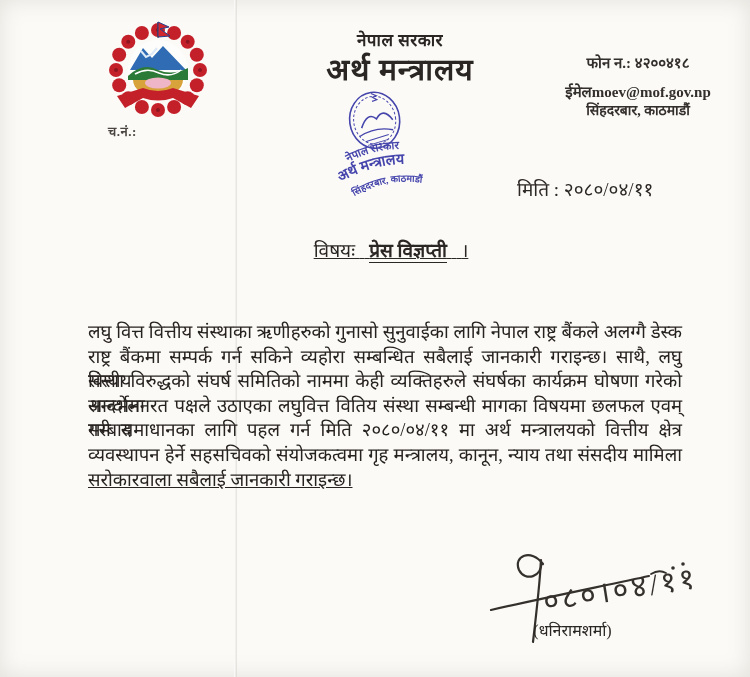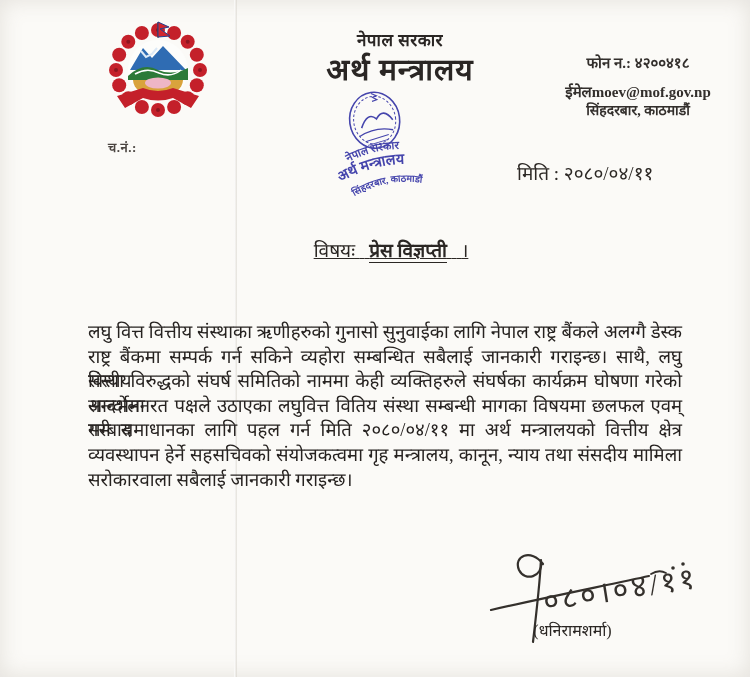--- a/index.html
+++ b/index.html
@@ -12,37 +12,37 @@
   .page{
     position:absolute;inset:0;background:#fbfaf7;
     box-shadow:inset 0 0 22px rgba(120,110,95,.18);
   }
   .fold-line{
     position:absolute;left:234px;top:0;width:3px;height:677px;
     background:linear-gradient(to right,rgba(255,255,255,.95),rgba(190,184,172,.38));
   }
   
   .emblem{position:absolute;left:99px;top:20px;width:118px;height:104px;}
-  .ref-no{position:absolute;left:108px;top:138px;font-size:13px;color:#4a4440;font-weight:bold;letter-spacing:.5px;}
+  .ref-no{position:absolute;left:108px;top:122px;font-size:13px;color:#4a4440;font-weight:bold;letter-spacing:.5px;}
   .gov-title{position:absolute;left:290px;top:28px;width:220px;text-align:center;font-size:17px;font-weight:600;letter-spacing:.5px;}
   .ministry{position:absolute;left:265px;top:48px;width:270px;text-align:center;font-size:30px;font-weight:700;letter-spacing:1px;}
   .stamp{position:absolute;left:320px;top:84px;width:118px;height:118px;opacity:.92;}
   .contact{position:absolute;left:552px;top:54px;width:172px;text-align:center;}
   .contact .c-line{font-size:15px;font-weight:700;line-height:19px;margin-bottom:7px;color:#332f2c;}
   .contact .c-email{margin-top:10px;font-size:15px;font-weight:700;line-height:19px;color:#332f2c;}
   .contact .c-addr{font-size:14px;font-weight:700;line-height:18px;color:#332f2c;}
-  .date-line{position:absolute;left:517px;top:160px;font-size:19px;color:#2c2825;}
+  .date-line{position:absolute;left:517px;top:176px;font-size:19px;color:#2c2825;}
   
   .subject{position:absolute;left:16px;top:237px;width:750px;text-align:center;font-size:19px;color:#2b2724;text-decoration:underline;}
   .subject .subj-title{font-weight:700;border-bottom:1.6px solid #2b2724;padding-bottom:1px;}
   
   .letter-body{position:absolute;left:88px;top:320px;width:594px;font-size:18.5px;color:#262220;}
   .letter-body .b-line{height:24.6px;line-height:24.6px;white-space:nowrap;}
   .letter-body .b-just{text-align:justify;text-align-last:justify;white-space:normal;overflow:visible;}
-  .letter-body .b-last{text-align:left;}
+  .letter-body .b-last{text-align:left;text-decoration:underline;}
   
   .sig-art{position:absolute;left:483px;top:546px;width:248px;height:102px;}
   .sig-name{position:absolute;left:455px;top:619px;width:235px;text-align:center;font-size:16px;color:#2a2623;}
   .sig-role{position:absolute;left:455px;top:644px;width:235px;text-align:center;font-size:16.5px;font-weight:600;color:#2a2623;}
 </style>
 </head>
 <body>
 
 <div class="page">
   <div class="fold-line"></div>

